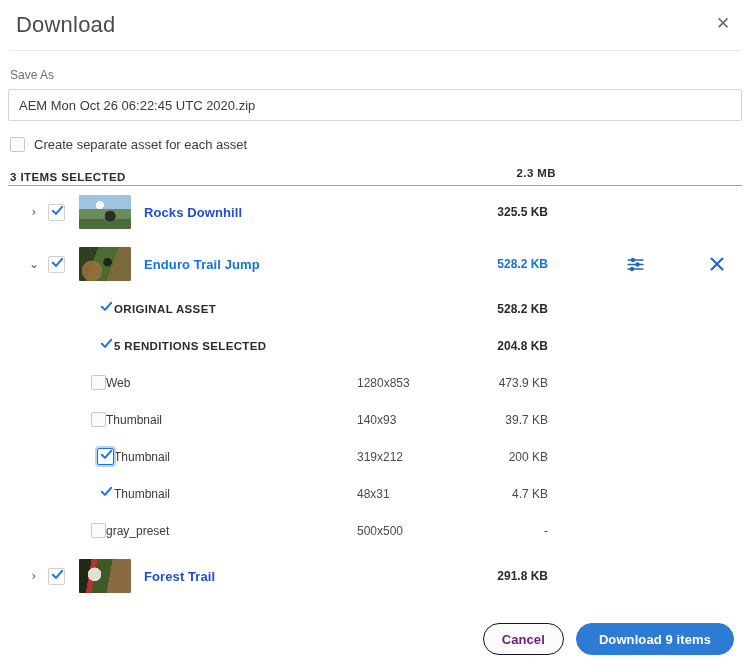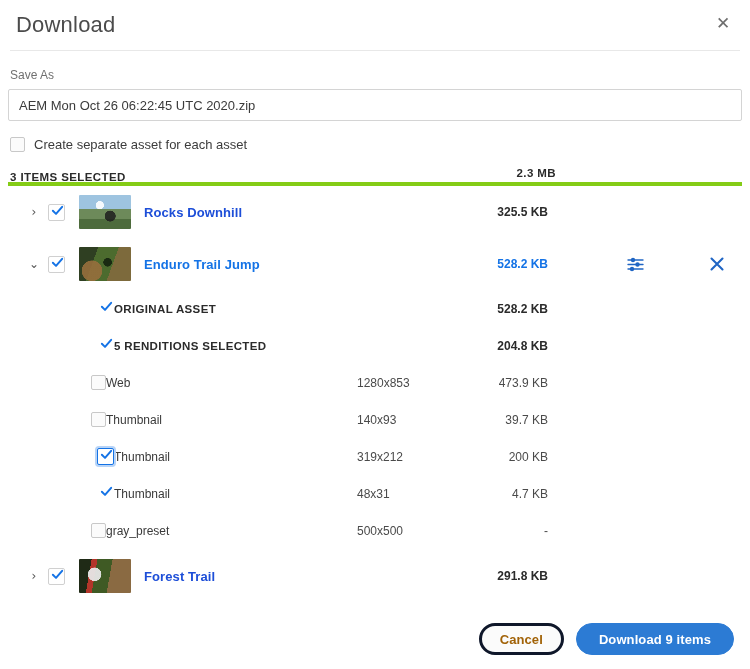--- a/index.html
+++ b/index.html
@@ -96,21 +96,21 @@
     font-size: 13px;
     color: #3c3c3c;
     margin-left: 9px;
   }
 
   
   .summary {
     position: relative;
     margin: 13px 0 0 0;
     padding: 0 0 4px 2px;
-    border-bottom: 4px solid #84cc16;
+    border-bottom: 1px solid #84cc16;
     height: 19px;
   }
   .summary .count {
     font-size: 11.5px;
     font-weight: bold;
     letter-spacing: 0.4px;
     color: #2b2b2b;
   }
   .summary .total {
     position: absolute;
@@ -261,22 +261,22 @@
     cursor: pointer;
     display: flex;
     align-items: center;
     justify-content: center;
     letter-spacing: 0.1px;
   }
   .btn-cancel {
     min-width: 74px;
     padding: 0 18px;
     background: #fbfbfb;
-    border: 3px solid #0f172a;
-    color: #a16207;
+    border: 1px solid #0f172a;
+    color: #701a75;
   }
   .btn-primary {
     min-width: 140px;
     padding: 0 22px;
     background: #2c7bd4;
     border: 1px solid #2c7bd4;
     color: #ffffff;
   }
 
   

